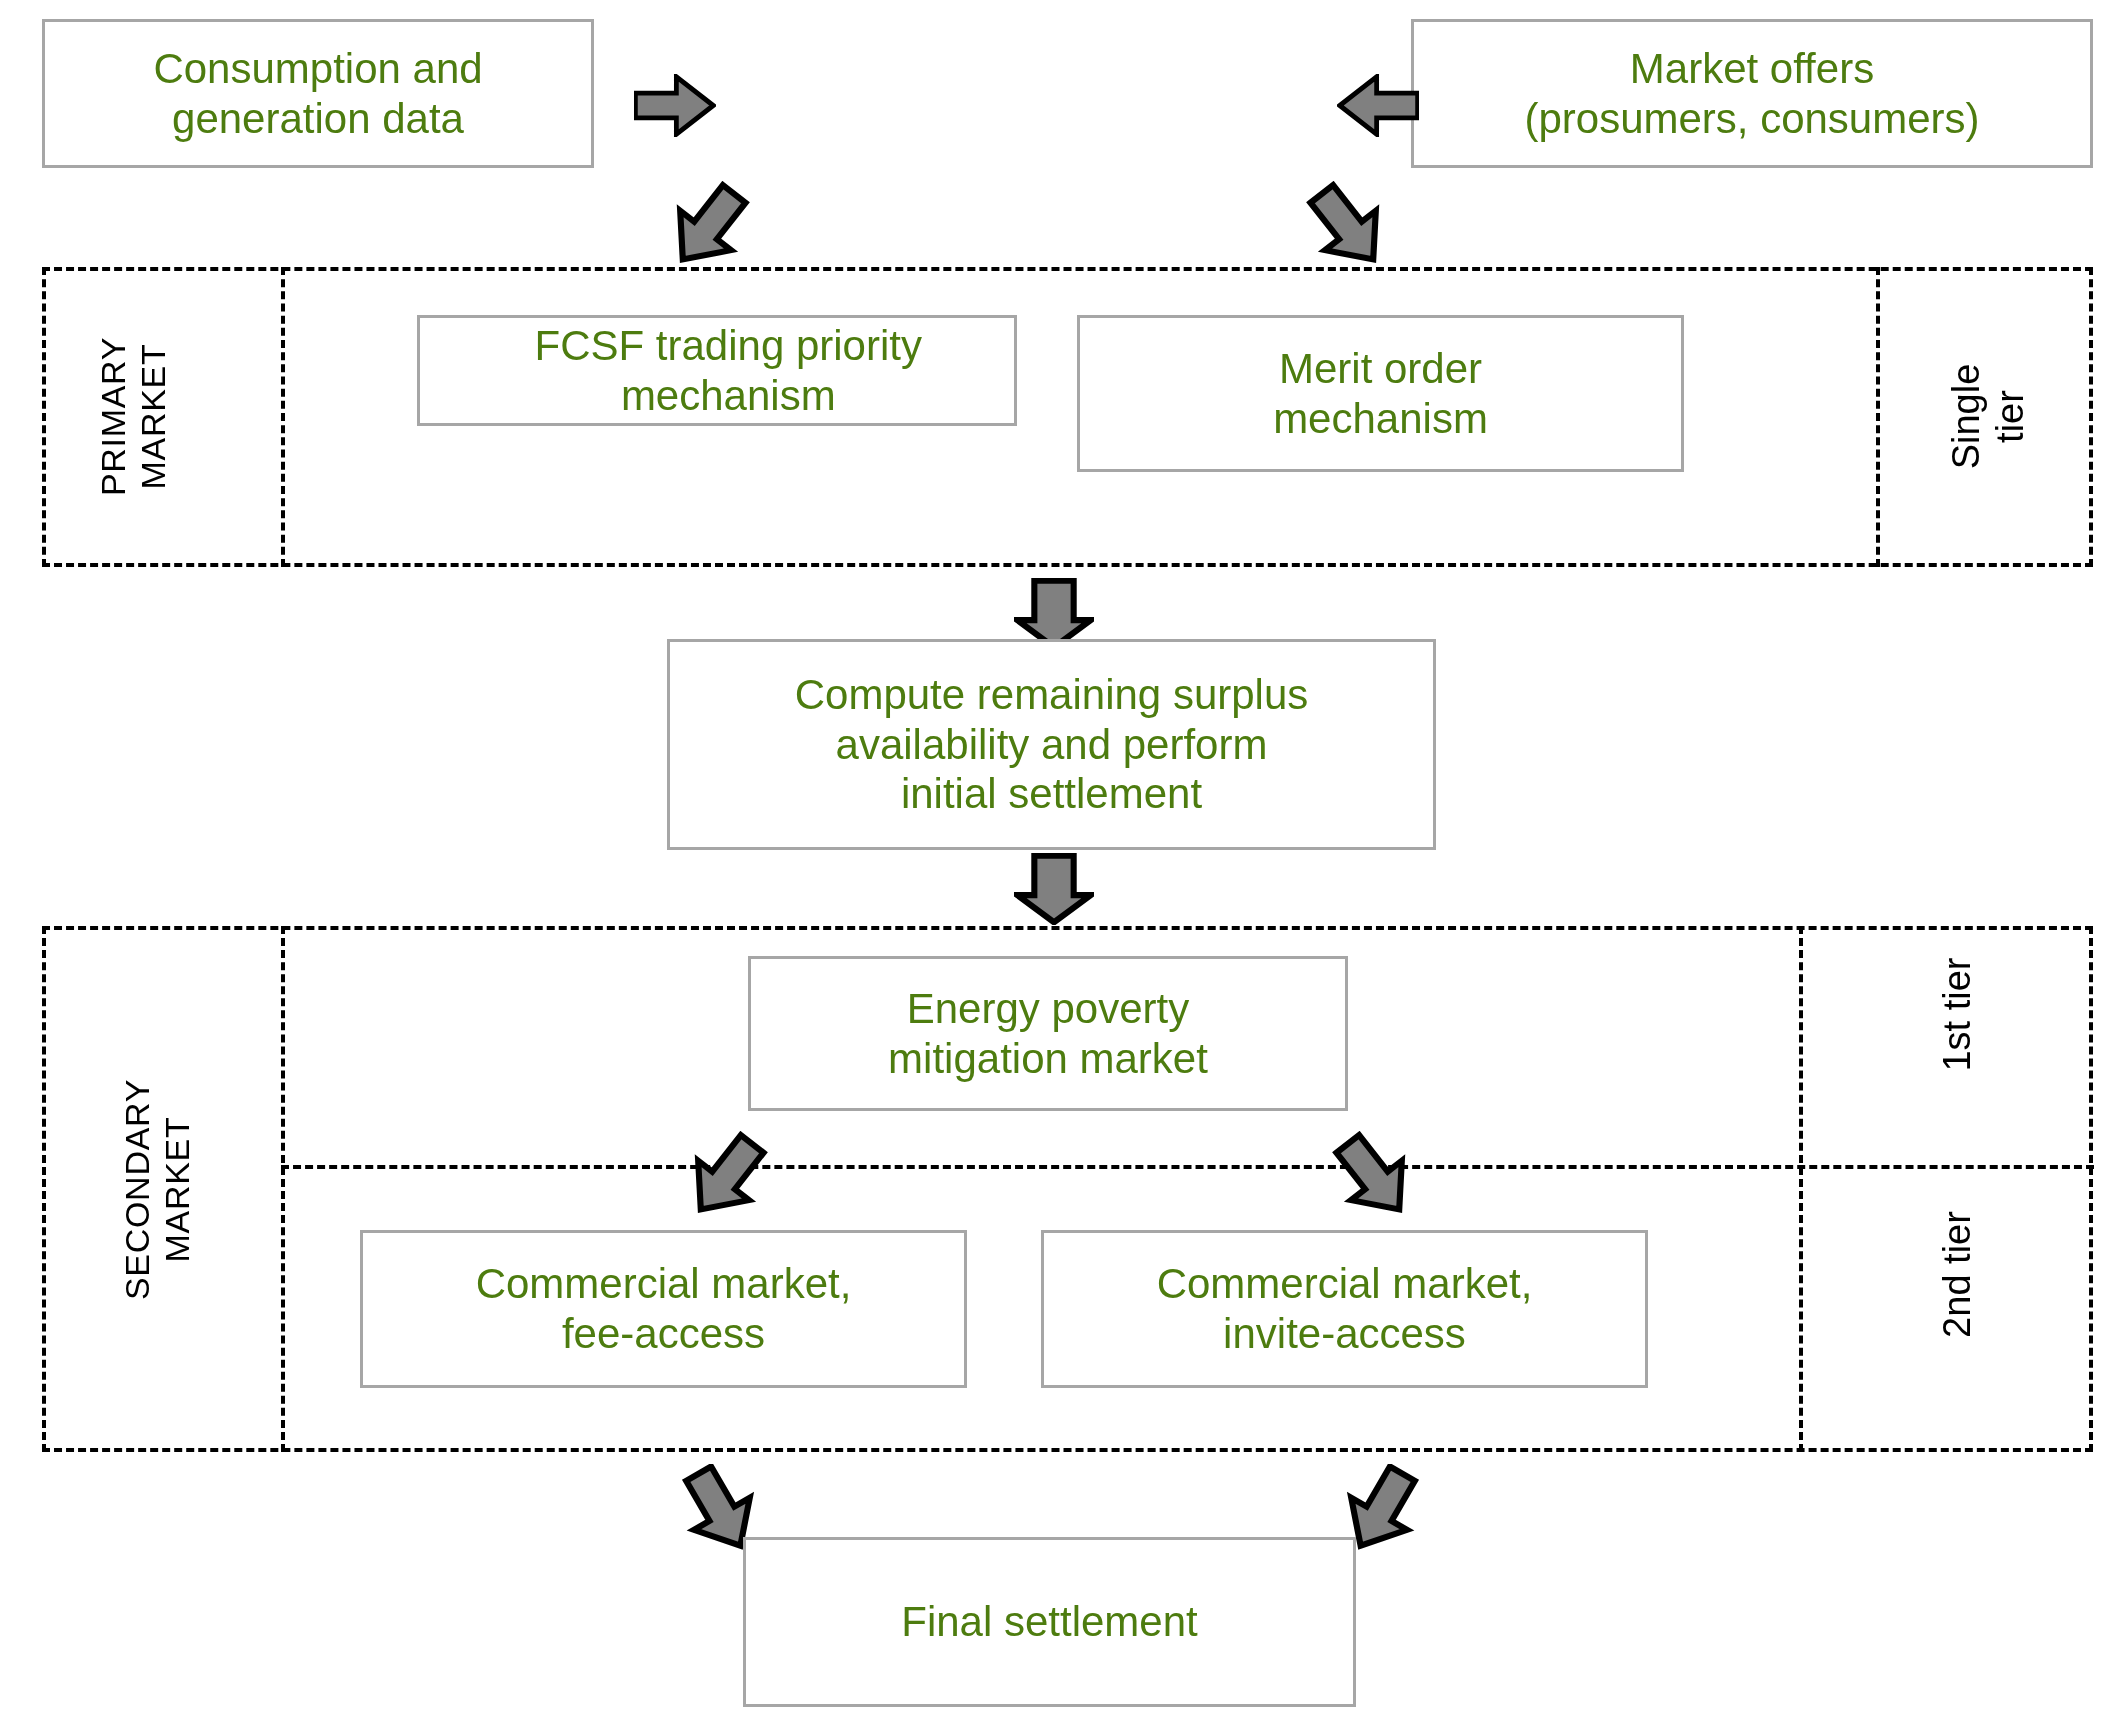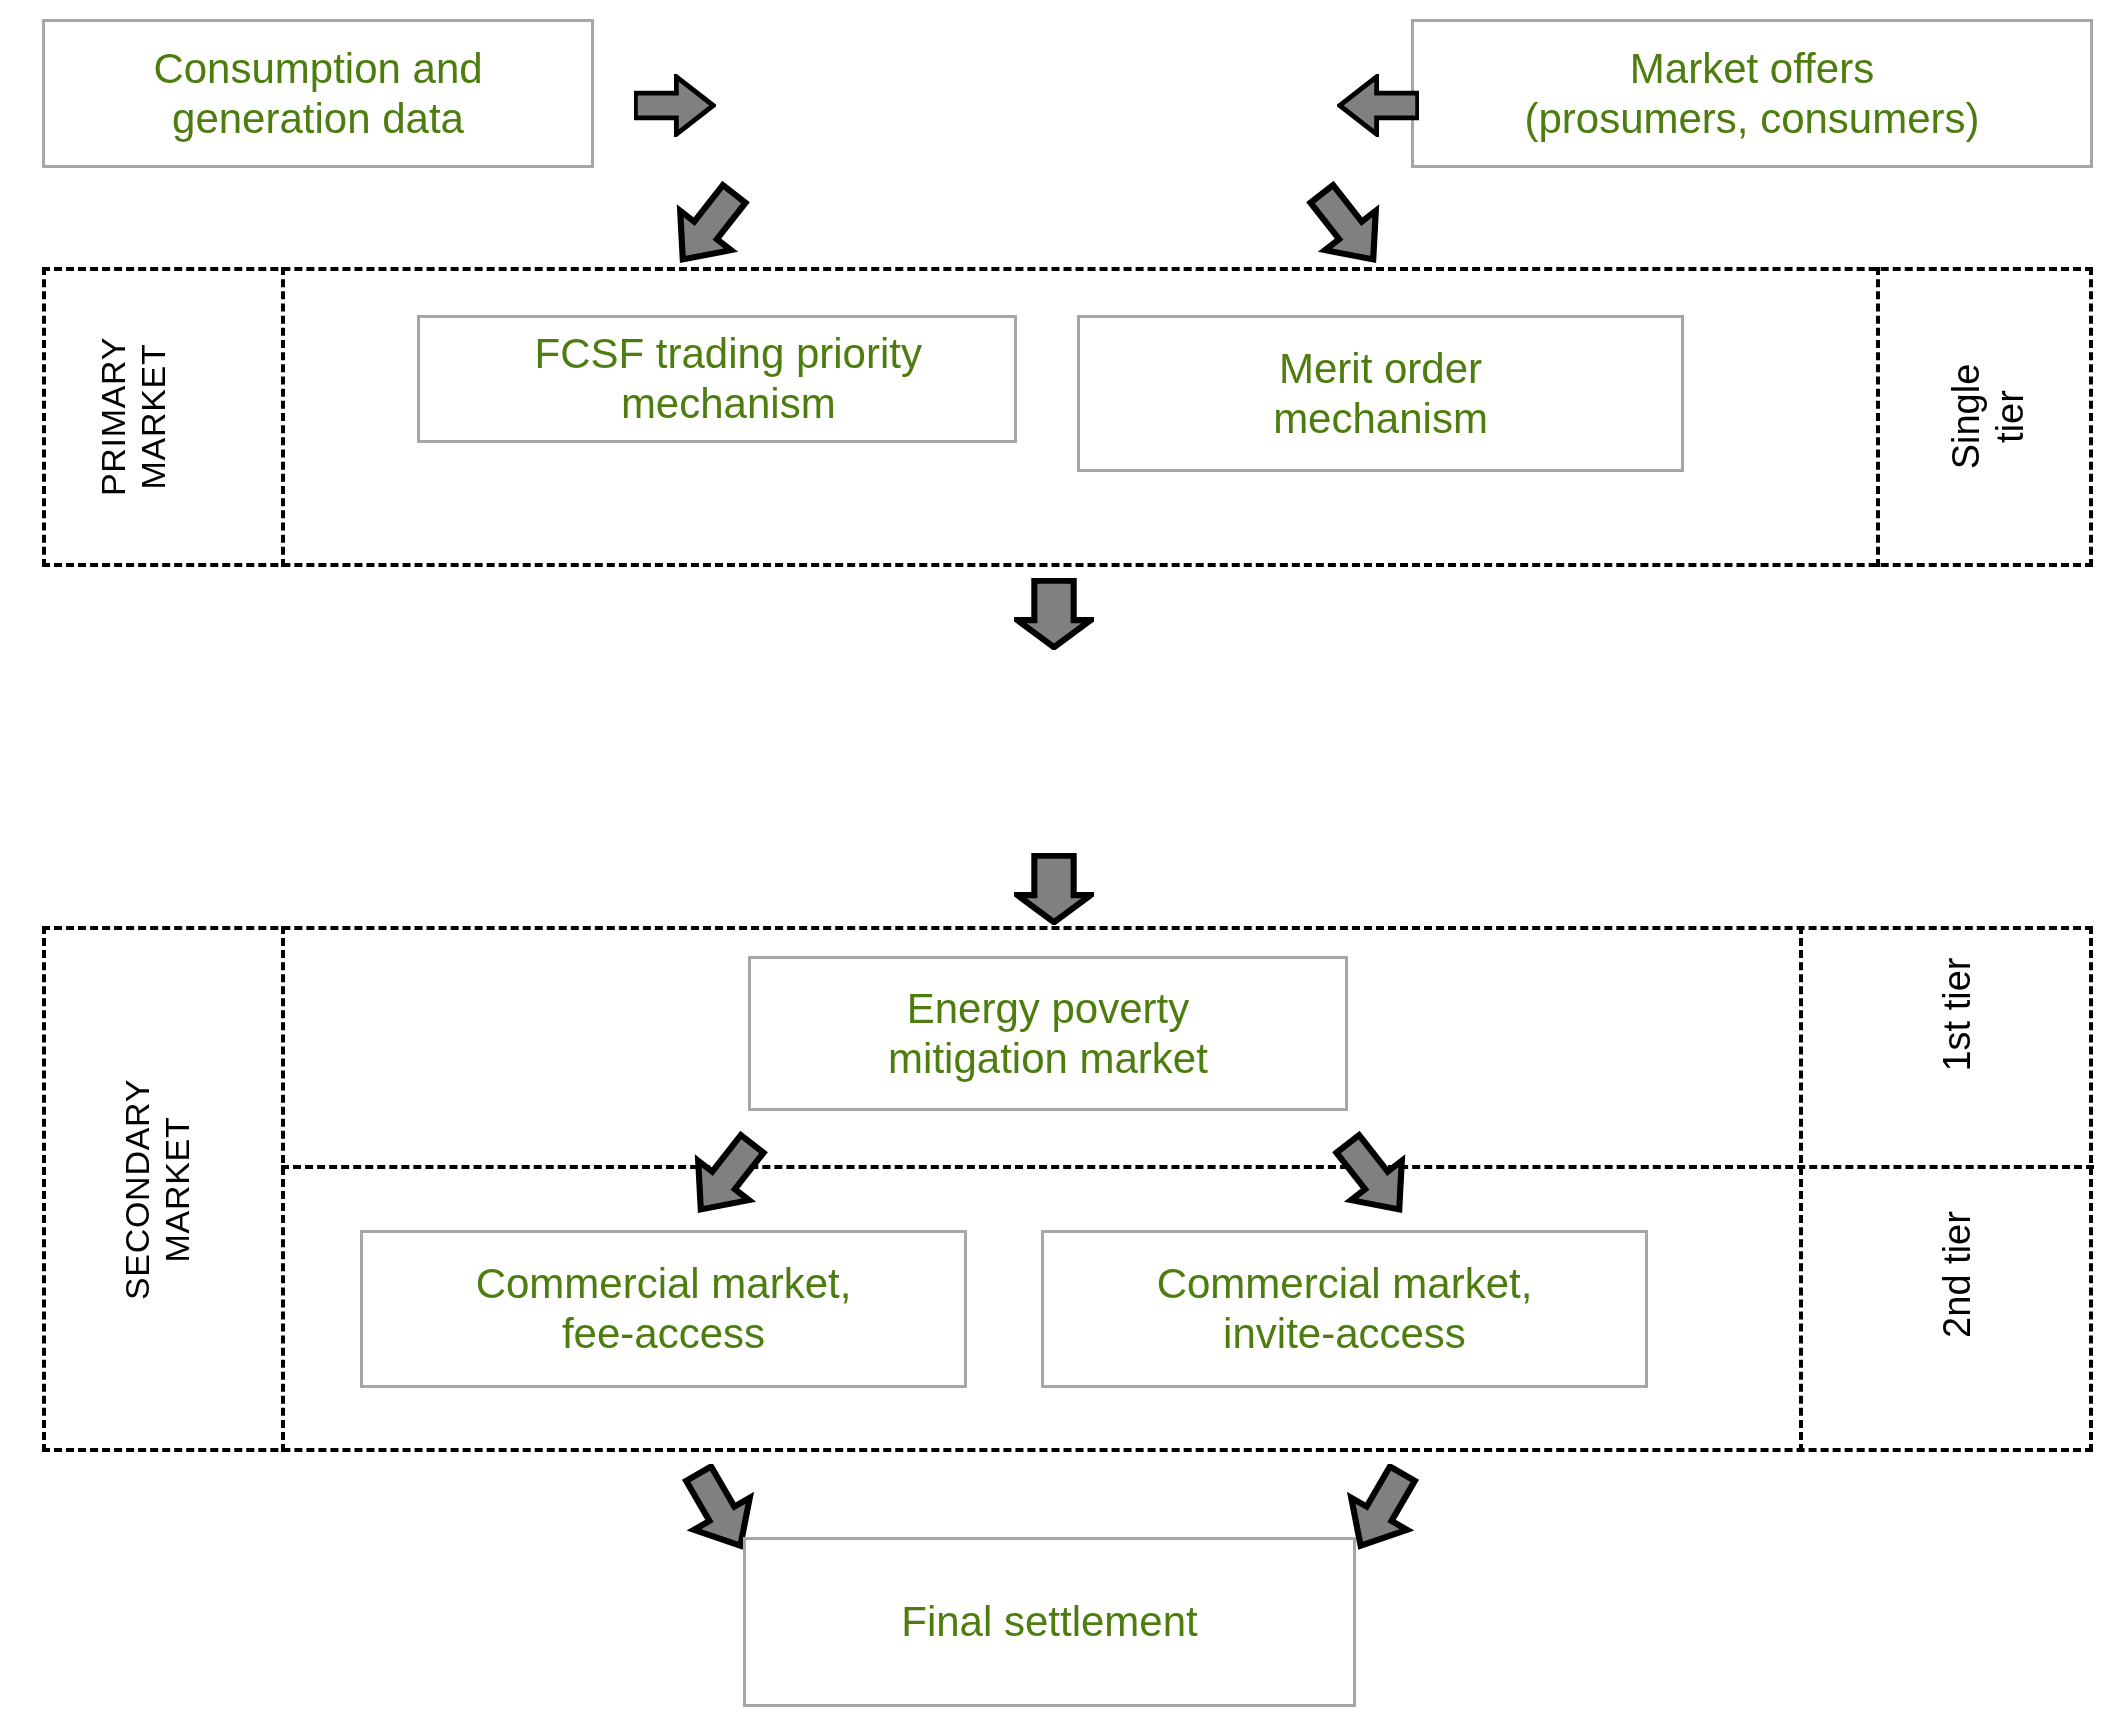--- a/index.html
+++ b/index.html
@@ -119,32 +119,35 @@
   <div class="vdiv" style="left:281px; top:267px; height:300px;"></div>
 
   <div class="vdiv" style="left:1876px; top:267px; height:300px;"></div>
 
   <div class="vlabel caps" style="left:-10.2px; top:352px; width:286px; height:129px; transform:rotate(-90deg);">PRIMARY
 MARKET</div>
 
   <div class="vlabel tier" style="left:1852px; top:352px; width:273px; height:129px; transform:rotate(-90deg);">Single
 tier</div>
 
-  <div class="pbox" style="left:417px; top:315px; width:600px; height:128px;padding-left:32px;">FCSF trading priority
+  <div class="pbox" style="left:417px; top:315px; width:600px; height:111px;padding-left:32px;">FCSF trading priority
 mechanism</div>
 
   <div class="pbox" style="left:1077px; top:315px; width:607px; height:157px;">Merit order
 mechanism</div>
 
   <div class="arrow" style="left:1014px; top:578px; width:80px; height:72px;">
     <svg viewBox="0 0 118 106" preserveAspectRatio="none">
       <path d="M30,4 L88,4 L88,62 L113,62 L59,102 L5,62 L30,62 Z" fill="#808080" stroke="#000000" stroke-width="9" stroke-linejoin="miter"></path>
     </svg>
   </div>
 
+  <div class="pbox" style="left:667px; top:639px; width:769px; height:211px;">Compute remaining surplus
+availability and perform
+initial settlement</div>
 
   <div class="arrow" style="left:1014px; top:853px; width:80px; height:72px;">
     <svg viewBox="0 0 118 106" preserveAspectRatio="none">
       <path d="M30,4 L88,4 L88,62 L113,62 L59,102 L5,62 L30,62 Z" fill="#808080" stroke="#000000" stroke-width="9" stroke-linejoin="miter"></path>
     </svg>
   </div>
 
   <div class="market" style="left:42px; top:926px; width:2051px; height:526px;"></div>
 
   <div class="vdiv" style="left:281px; top:926px; height:526px;"></div>

